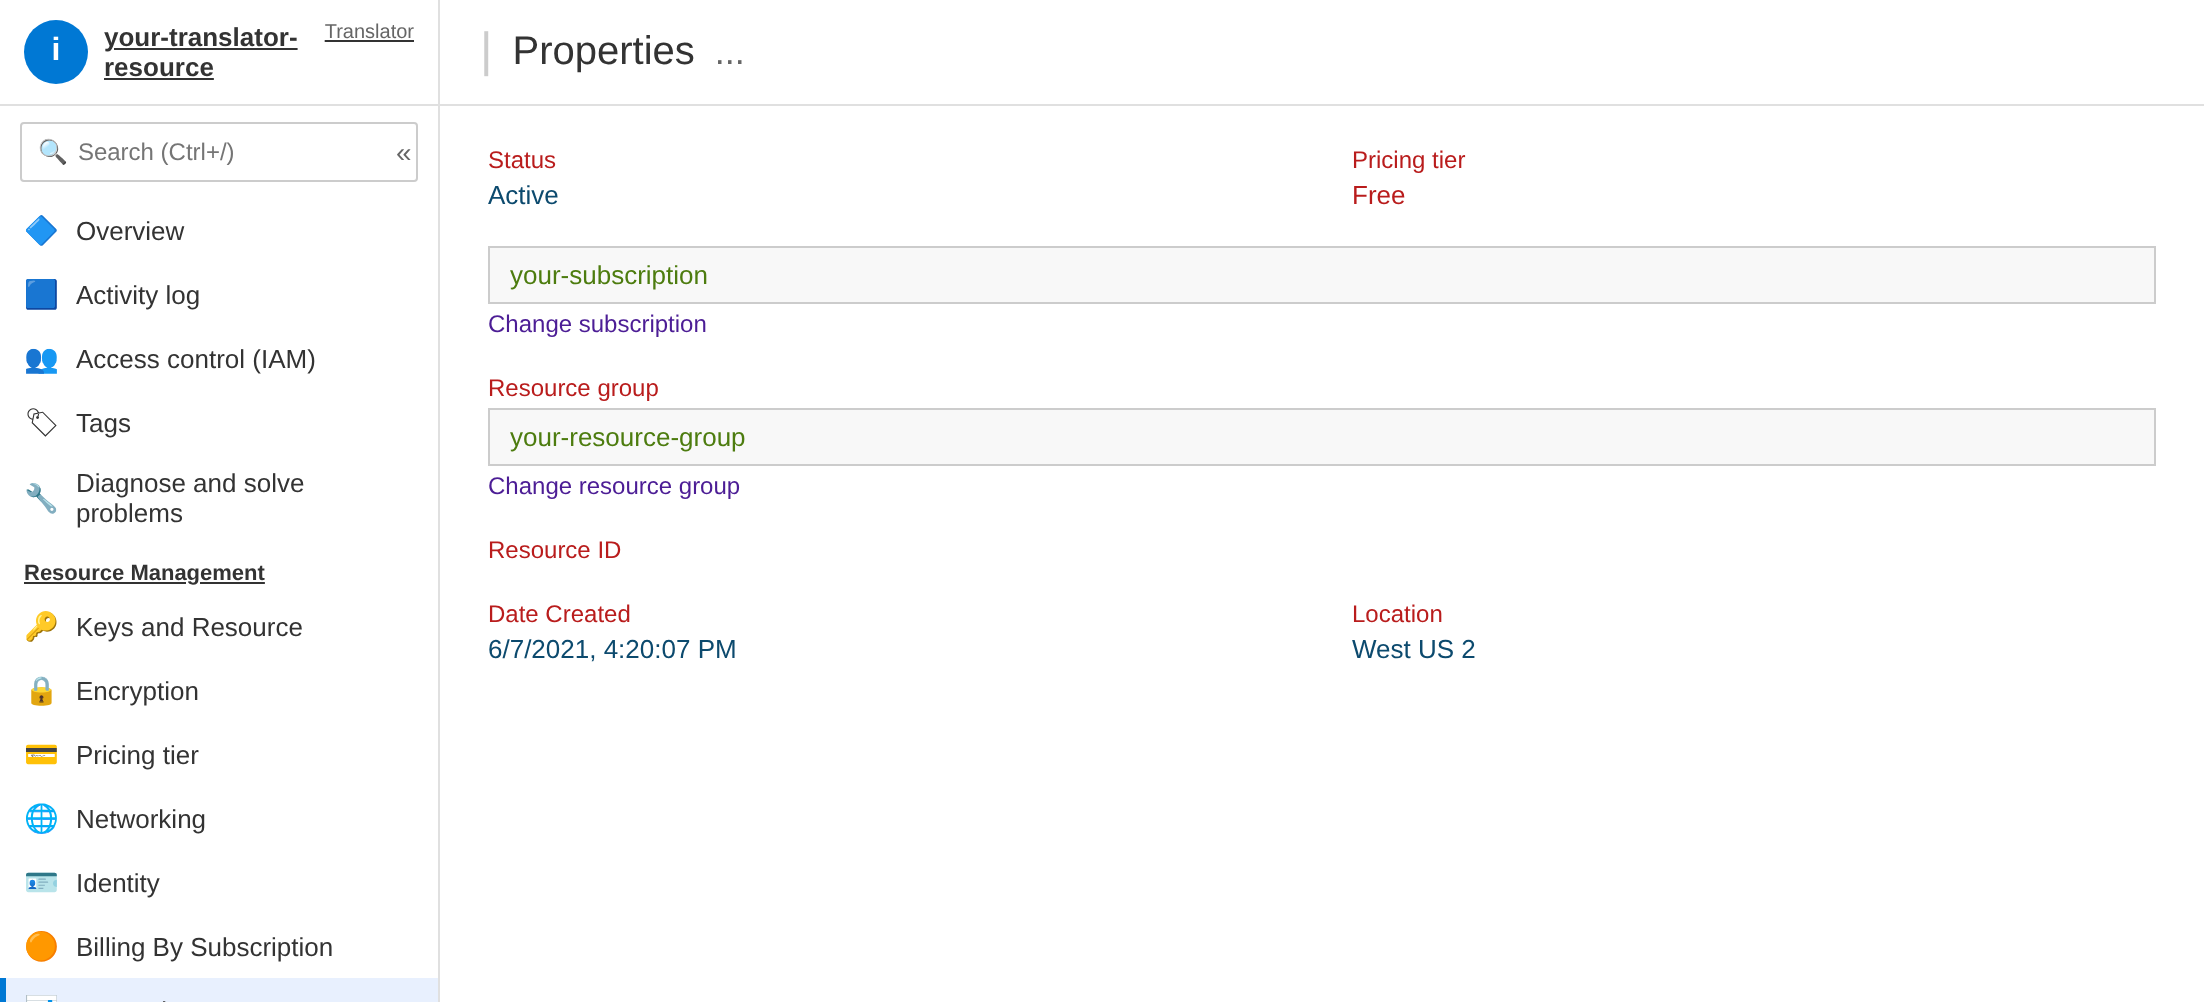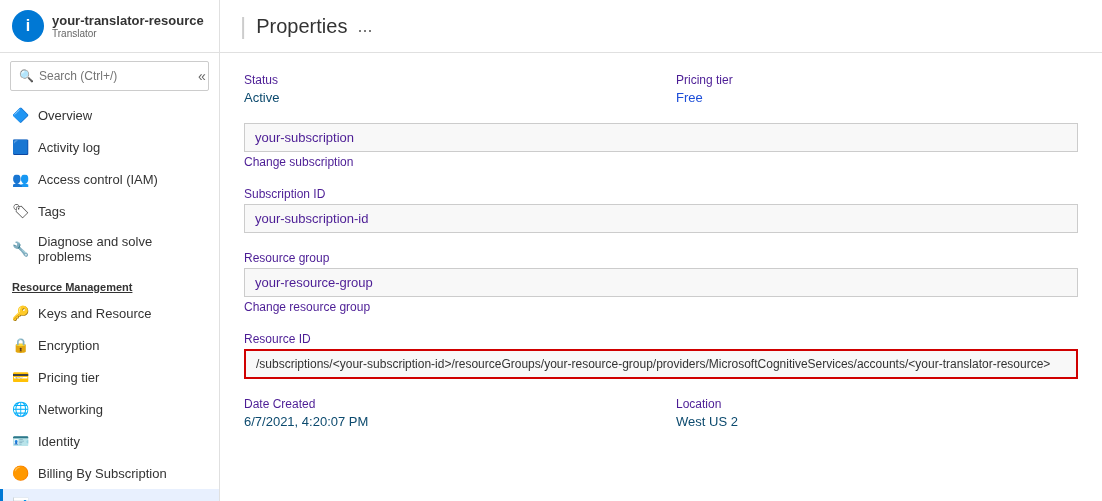--- a/index.html
+++ b/index.html
@@ -34,21 +34,21 @@
       justify-content: center;
       color: white;
       font-weight: bold;
       font-size: 16px;
       margin-right: 8px;
       flex-shrink: 0;
     }
 
     .sidebar-title-block {
       display: flex;
-      flex-direction: column;
+      text-decoration: underline;
     }
 
     .resource-name {
       font-weight: 600;
       font-size: 13px;
     }
 
     .resource-type {
       font-size: 10px;
       color: #666;
@@ -161,39 +161,39 @@
       overflow-y: auto;
       padding: 20px 24px;
     }
 
     .field-section {
       margin-bottom: 18px;
     }
 
     .field-label {
       font-size: 12px;
-      color: #4c1d95;
+      color: #b91c1c;
       margin-bottom: 3px;
     }
 
     .field-value {
       font-size: 13px;
       color: #0c4a6e;
     }
 
     .field-value.blue {
-      color: #1d4ed8;
+      color: #b91c1c;
     }
 
     .field-input-box {
       border: 1px solid #ccc;
       background: #f8f8f8;
       padding: 6px 10px;
       font-size: 13px;
-      color: #4c1d95;
+      color: #4d7c0f;
       font-weight: 500;
       display: block;
       width: 100%;
       max-width: 860px;
     }
 
     .field-link {
       color: #4c1d95;
       font-size: 12px;
       cursor: pointer;
@@ -310,34 +310,29 @@
         <div class="field-label">Pricing tier</div>
         <div class="field-value blue">Free</div>
       </div>
     </div>
 
     <div class="field-section">
       <div class="field-input-box">your-subscription</div>
       <a class="field-link">Change subscription</a>
     </div>
 
-    <div class="field-section">
-      <div class="field-label">Subscription ID</div>
-      <div class="field-input-box">your-subscription-id</div>
-    </div>
 
     <div class="field-section">
       <div class="field-label">Resource group</div>
       <div class="field-input-box">your-resource-group</div>
       <a class="field-link">Change resource group</a>
     </div>
 
     <div class="field-section">
       <div class="field-label">Resource ID</div>
-      <div class="resource-id-box">/subscriptions/&lt;your-subscription-id&gt;/resourceGroups/your-resource-group/providers/MicrosoftCognitiveServices/accounts/&lt;your-translator-resource&gt;</div>
     </div>
 
     <div class="two-col">
       <div class="field-section">
         <div class="field-label">Date Created</div>
         <div class="field-value">6/7/2021, 4:20:07 PM</div>
       </div>
       <div class="field-section">
         <div class="field-label">Location</div>
         <div class="field-value">West US 2</div>

